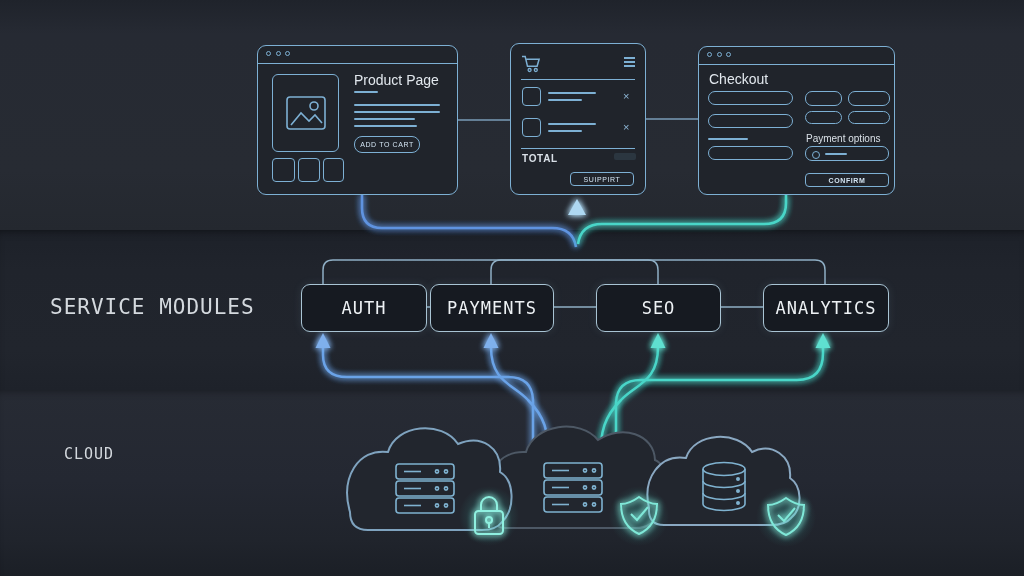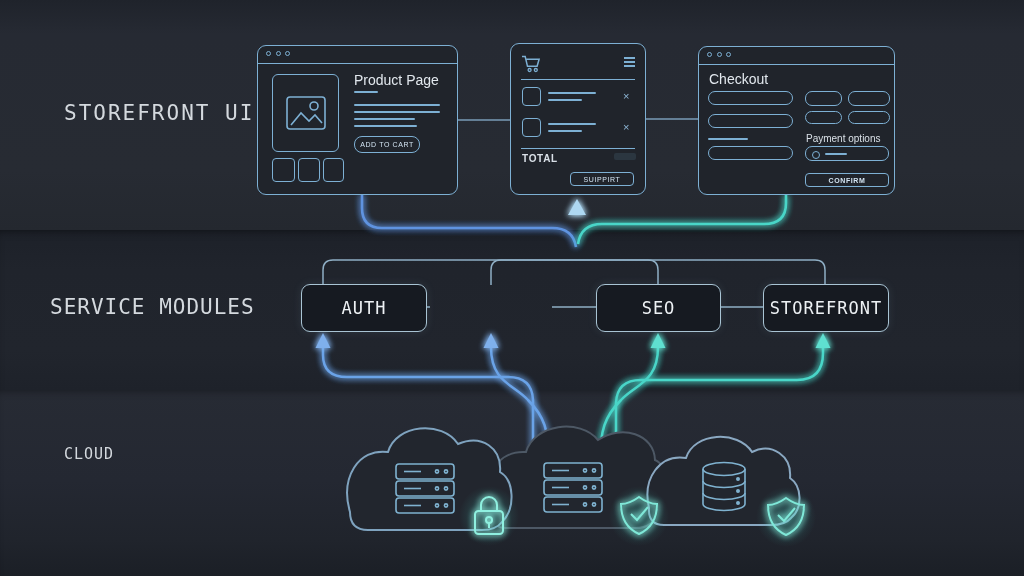--- a/index.html
+++ b/index.html
@@ -164,21 +164,20 @@
       <polyline points="631,514 637,520 648,507"></polyline>
     </g>
 
     <circle cx="786" cy="517" r="30" fill="url(#halo)"></circle>
     <g stroke="#7fe8d8" stroke-width="2" fill="none" filter="url(#glow)">
       <path d="M 786,498 C 793,503 800,505 804,505 C 804,520 797,530 786,535 C 775,530 768,520 768,505 C 772,505 779,503 786,498 Z"></path>
       <polyline points="778,515 784,521 795,508"></polyline>
     </g>
   </svg>
 
-  <div class="tier-label lbl-store">STOREFRONT UI</div>
   <div class="tier-label lbl-serv">SERVICE MODULES</div>
   <div class="tier-label lbl-cloud">
     <span>CLOUD</span>
   </div>
 
   <div class="win" style="left:257px;top:45px;width:201px;height:150px;">
     <div class="titlebar">
       <div class="dots">
           <i class="dot"></i>
           <i class="dot"></i>
@@ -253,16 +252,17 @@
     <div class="field" style="left:149px;top:64px;width:42px;height:13px;"></div>
     <div class="small-text" style="left:107px;top:86px;">Payment options</div>
     <div class="field" style="left:106px;top:99px;width:84px;height:15px;">
       <span style="position:absolute;left:6px;top:3.5px;width:6px;height:6px;border:1.3px solid #7db0d4;border-radius:50%;"></span>
       <span class="skel" style="left:19px;top:6px;width:22px;"></span>
     </div>
     <div class="mini-btn" style="left:106px;top:126px;width:84px;height:14px;border-radius:4px;font-weight:bold;">CONFIRM</div>
   </div>
 
   <div class="svc" style="left:261px;top:284px;width:124px;height:46px;margin-left:40px;">AUTH</div>
+  <div class="svc" style="left:430px;top:284px;width:122px;height:46px;">PAYMENTS</div>
   <div class="svc" style="left:596px;top:284px;width:123px;height:46px;">SEO</div>
-  <div class="svc" style="left:763px;top:284px;width:124px;height:46px;">STOREFRONT</div>
+  <div class="svc" style="left:763px;top:284px;width:124px;height:46px;">ANALYTICS</div>
 
 </div>
 
 </body></html>

